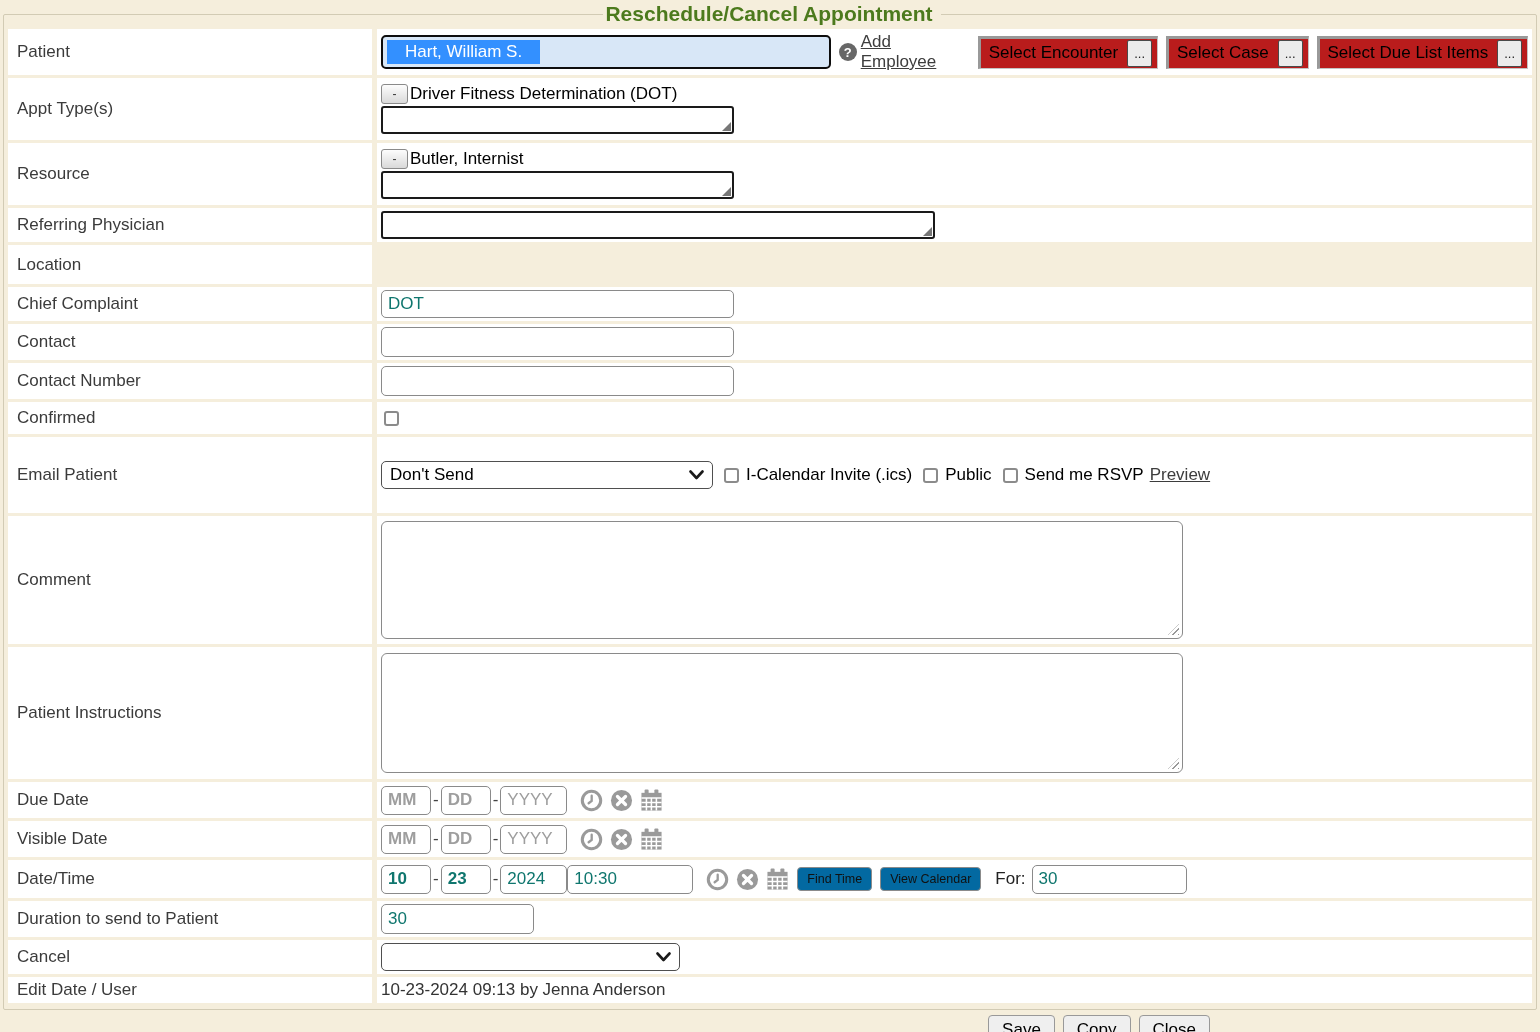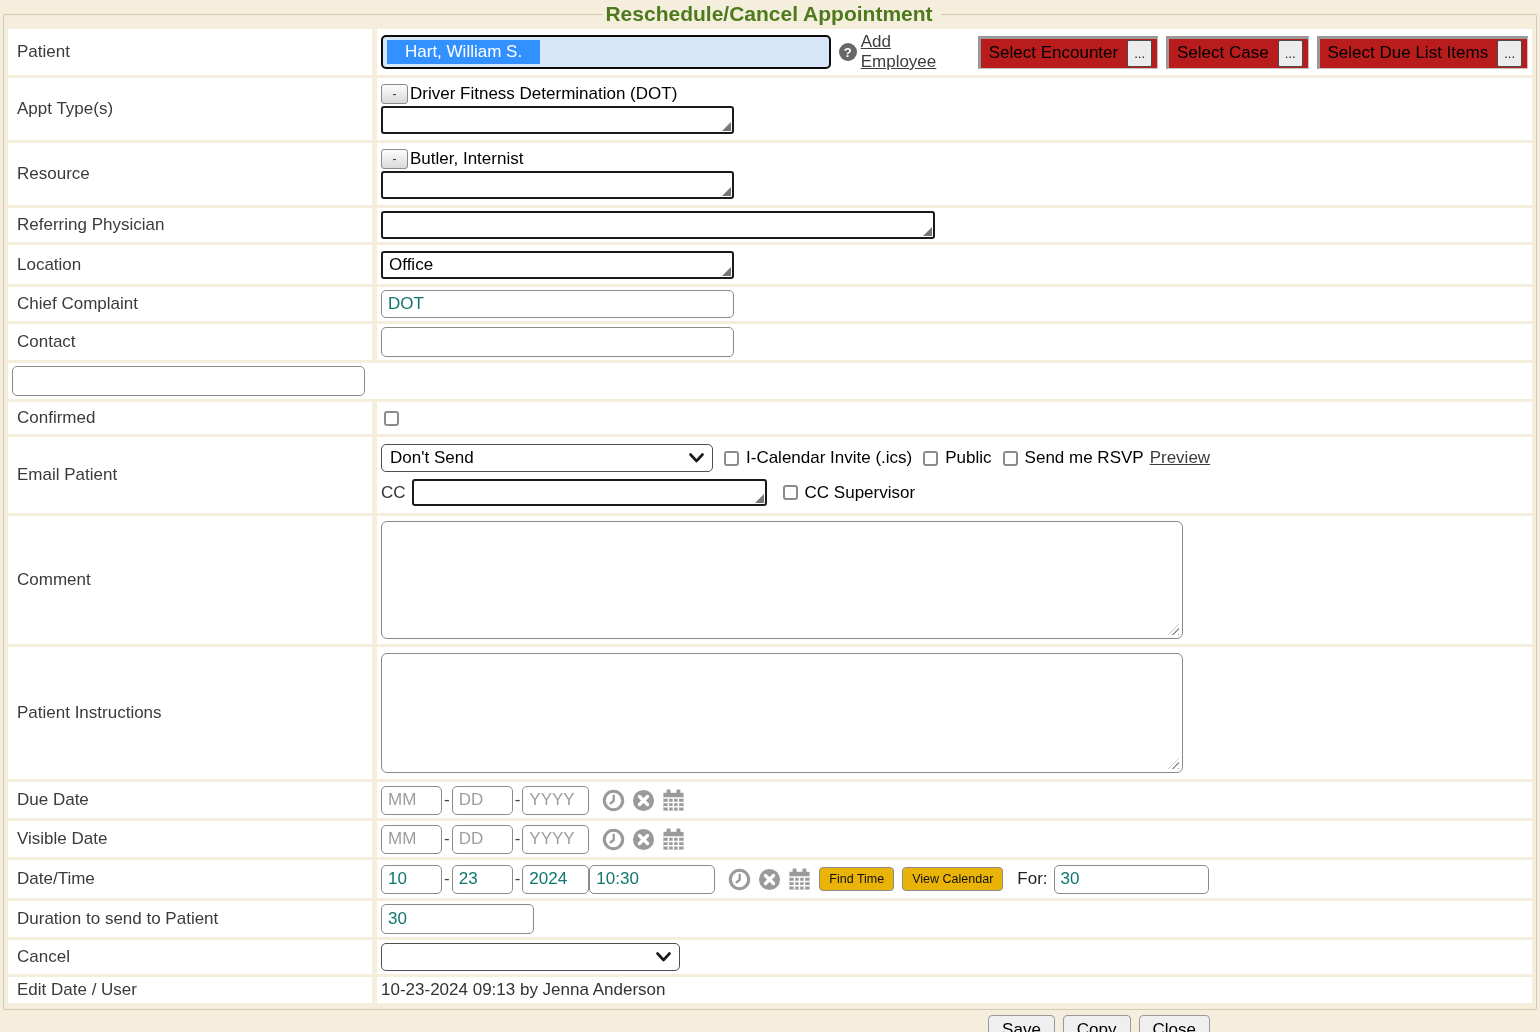--- a/index.html
+++ b/index.html
@@ -50,21 +50,21 @@
   .row-cancel .cell{min-height:33px}
   .row-edit .cell{min-height:26px}
 
   
   .input {
     border:1px solid #8a8a8a; border-radius:5px; height:30px;
     font:inherit; padding:0 6px; color:#0f766e; background:#fff; outline:none;
   }
   .input::placeholder { color:#9e9e9e; }
   .w-full  { width:353px; }
-  .w-mm    { width:61px; height:29px; }
+  .w-mm    { width:50px; height:29px;font-weight:bold; }
   .w-yyyy  { width:67px; height:29px; }
   .w-time  { width:126px; height:29px; }
   .w-for   { width:155px; height:29px; }
   .w-dur   { width:153px; }
 
   
   .dark-area {
     border:2px solid #1a1a1a; border-radius:3px; background:#fff;
     position:relative; height:28px;
   }
@@ -128,21 +128,21 @@
     background:#fff; display:inline-block; flex:0 0 15px;
   }
   .cb-group { display:flex; align-items:center; gap:7px; margin-left:11px; white-space:nowrap; }
 
   .icon { width:23px; height:23px; display:block; }
   .icon-btn { margin-left:7px; display:flex; align-items:center; cursor:pointer; background:none; border:none; padding:0; }
   .icon-group { display:flex; align-items:center; margin-left:6px; }
   .sep { margin:0 2px; color:#444; }
 
   .small-btn {
-    background:#eab308; border:1px solid #8b8b8b; border-radius:4px;
+    background:#0369a1; border:1px solid #8b8b8b; border-radius:4px;
     font-family:inherit; font-size:12.5px; color:#111; padding:4px 9px; margin-left:8px;
   }
   .for-label { margin:0 6px 0 14px; color:#222; }
 
   .edit-text { color:#333; }
 
   .footer {
     display:flex; justify-content:flex-end; gap:8px;
     padding:5px 330px 0 0;
   }
@@ -216,43 +216,38 @@
     <div class="cell content-cell">
       <div class="dark-area" style="width:554px;">
         <span class="ta-text"></span>
         <span class="grip-tri"></span>
       </div>
     </div>
   </div>
 
   <div class="row row-location">
     <div class="cell label-cell">Location</div>
-    <div class="cell content-cell">
-      <div class="dark-area w-full">
-        <span class="ta-text">Office</span>
-        <span class="grip-tri"></span>
-      </div>
-    </div>
   </div>
 
   <div class="row row-chief">
     <div class="cell label-cell">Chief Complaint</div>
     <div class="cell content-cell">
       <input class="input w-full" style="height: 28px;" value="DOT">
     </div>
   </div>
 
   <div class="row row-contact">
     <div class="cell label-cell">Contact</div>
     <div class="cell content-cell">
       <input class="input w-full" value="" style="">
     </div>
   </div>
 
   <div class="row row-contactnum">
+    <div class="cell label-cell">Contact Number</div>
     <div class="cell content-cell">
       <input class="input w-full" value="" style="">
     </div>
   </div>
 
   <div class="row row-confirmed">
     <div class="cell label-cell">Confirmed</div>
     <div class="cell content-cell">
       <span class="checkbox" style="margin-left:3px;"></span>
     </div>
@@ -275,31 +270,20 @@
         <span class="cb-group">
           <span class="checkbox"></span>
           <span>Public</span>
         </span>
         <span class="cb-group">
           <span class="checkbox"></span>
           <span>Send me RSVP</span>
         </span>
         <a class="link" style="margin-left:6px;">Preview</a>
       </div>
-      <div class="email-line">
-        <span class="cc-label">CC</span>
-        <div class="dark-area" style="width:355px;height:27px;">
-          <span class="ta-text"></span>
-          <span class="grip-tri"></span>
-        </div>
-        <span class="cb-group" style="margin-left:16px;">
-          <span class="checkbox"></span>
-          <span>CC Supervisor</span>
-        </span>
-      </div>
     </div>
   </div>
 
   <div class="row row-comment">
     <div class="cell label-cell">Comment</div>
     <div class="cell content-cell">
       <div class="light-area" style="width:802px;height:118px;">
         <span class="ta-text"></span>
         <span class="grip-lines"></span>
       </div>

